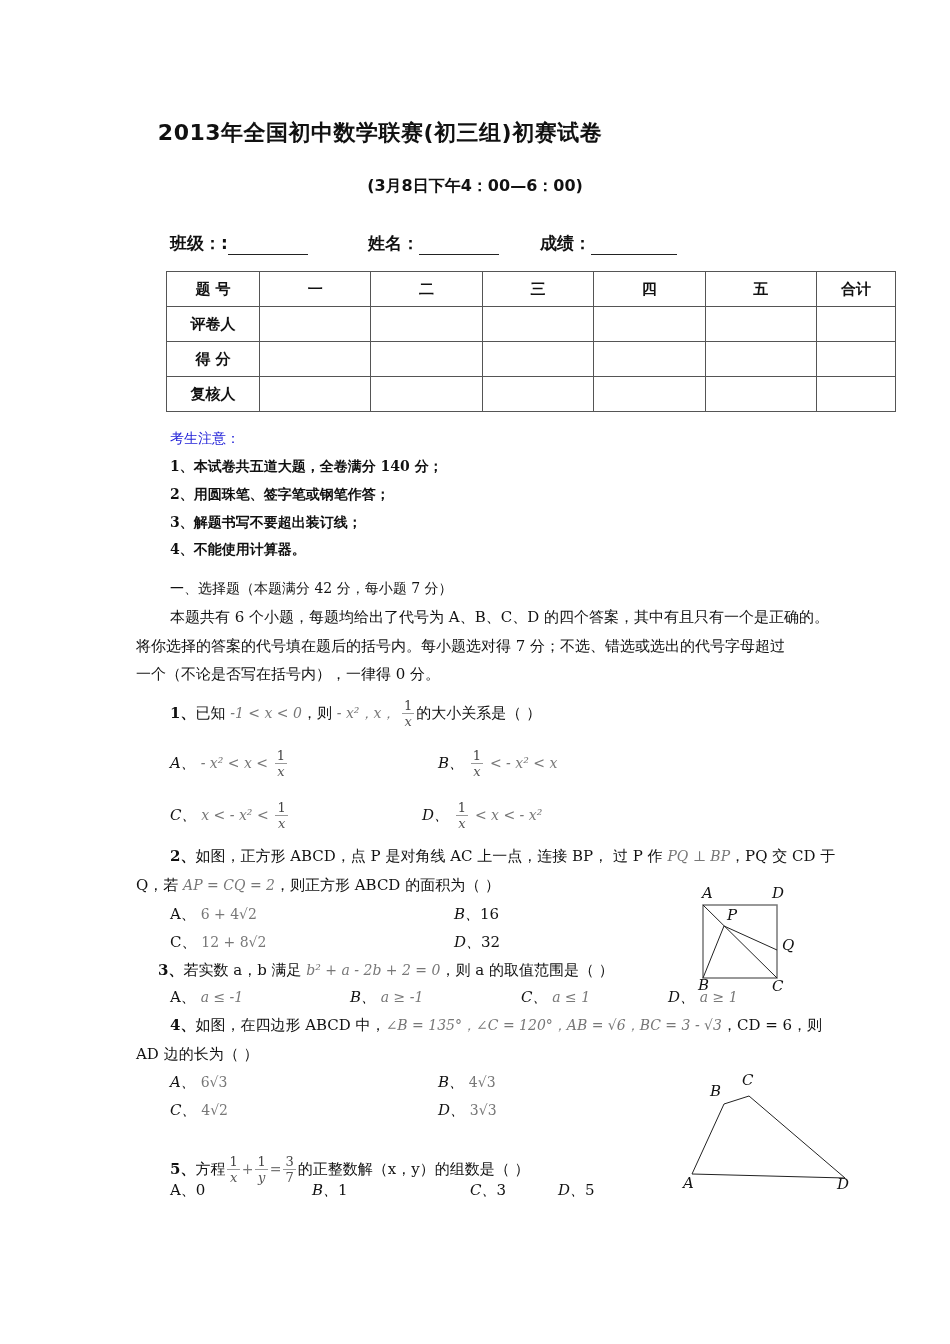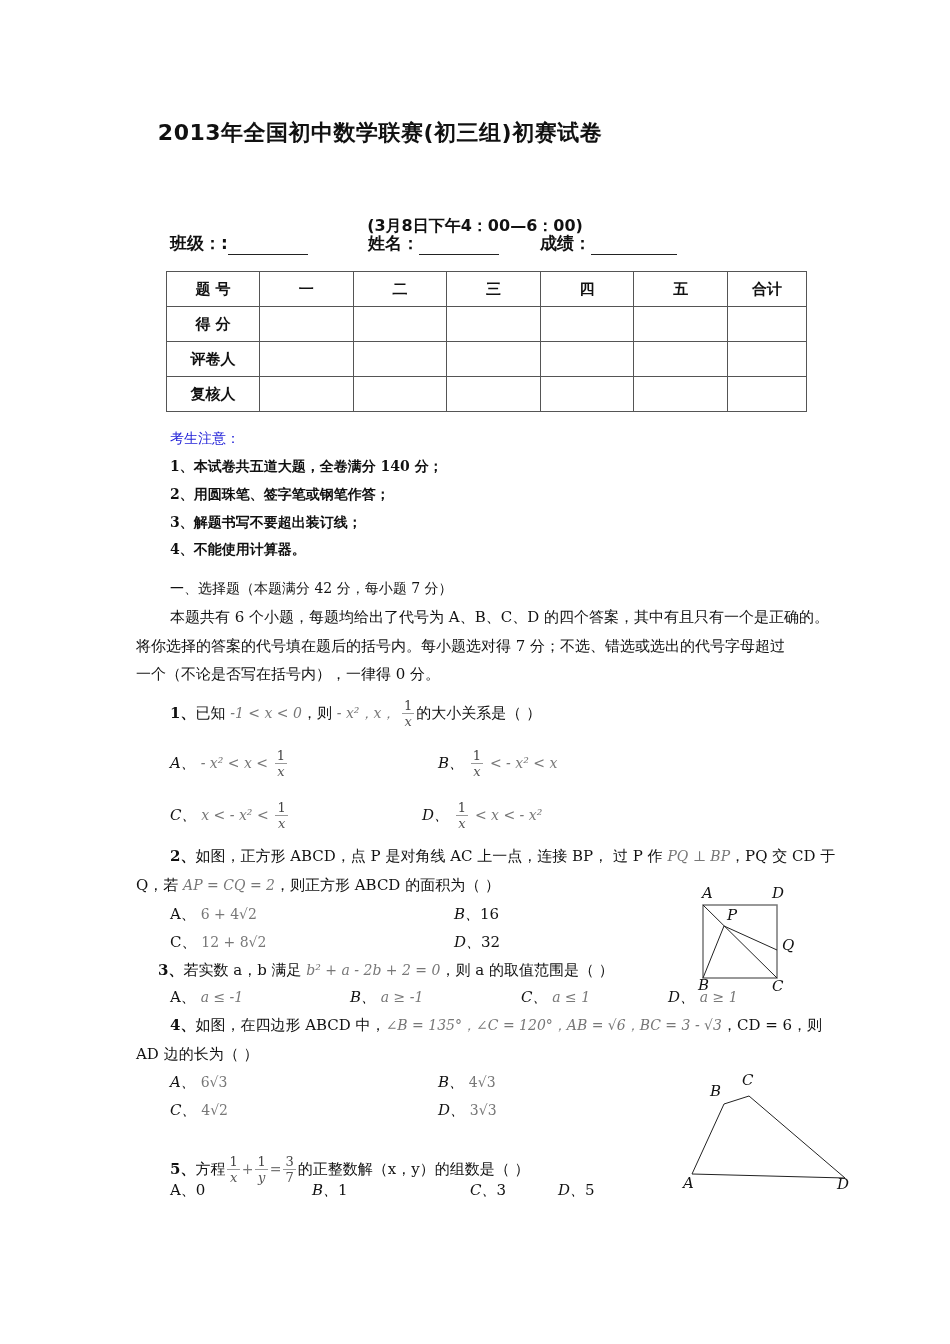--- a/index.html
+++ b/index.html
@@ -2,24 +2,24 @@
 <html><head>
 <meta charset="utf-8">
 <style>
   html, body { margin: 0; padding: 0; background: #ffffff; }
   body { width: 950px; height: 1344px; position: relative; overflow: hidden;
          font-family: "DejaVu Serif", "Liberation Serif", serif; color: #111; }
   .abs { position: absolute; white-space: nowrap; }
   .title { left: 0; width: 760px; top: 118px; text-align: center; font-family: "DejaVu Sans", "Liberation Sans", sans-serif;
            font-size: 22px; font-weight: bold; letter-spacing: 0.5px; }
   .subtitle { left: 0; width: 950px; top: 176px; text-align: center; font-family: "DejaVu Sans", "Liberation Sans", sans-serif;
-              font-size: 16px; font-weight: bold; margin-top: 40px; }
+              font-size: 16px; font-weight: bold; }
   .info { top: 232px; font-family: "DejaVu Sans", "Liberation Sans", sans-serif; font-size: 17px; font-weight: bold; }
   .blank { display: inline-block; border-bottom: 1.5px solid #222; height: 18px; vertical-align: bottom; }
-  table.score { position: absolute; left: 166px; top: 271px; width: 641px; border-collapse: collapse;
+  table.score { position: absolute; left: 166px; top: 271px; width: 730px; border-collapse: collapse;
                 font-family: "DejaVu Sans", "Liberation Sans", sans-serif; font-size: 15px; font-weight: bold; }
   table.score td { border: 1px solid #555; text-align: center; height: 34px; padding: 0; }
   table.score td.first { width: 92px; }
   .notice-head { left: 170px; top: 430px; color: #2323d8; font-family: "DejaVu Sans", "Liberation Sans", sans-serif; font-size: 14px; font-weight: normal; }
   .notice { left: 170px; font-size: 14px; font-weight: bold; }
   .sec { left: 170px; top: 580px; font-size: 14px; font-weight: normal; }
   .para { font-size: 15px; }
   .q { font-size: 15px; }
   .math { color: #777; font-family: "DejaVu Serif", "Liberation Serif", serif; font-style: italic; font-size: 14px; }
   .frac { display: inline-block; vertical-align: middle; text-align: center; font-size: 13px; line-height: 15px; margin: 0 2px; }
@@ -50,30 +50,30 @@
       <tr>
     <td class="first">题  号</td>
     <td>一</td>
     <td>二</td>
     <td>三</td>
     <td>四</td>
     <td>五</td>
     <td style="width:78px;">合计</td>
   </tr>
   <tr>
-    <td class="first">得  分</td>
+    <td class="first">评卷人</td>
     <td></td>
         <td></td>
         <td></td>
         <td></td>
         <td></td>
         <td></td>
   </tr>
   <tr>
-    <td class="first">评卷人</td>
+    <td class="first">得  分</td>
     <td></td>
         <td></td>
         <td></td>
         <td></td>
         <td></td>
         <td></td>
   </tr>
   <tr>
     <td class="first">复核人</td>
     <td></td>

